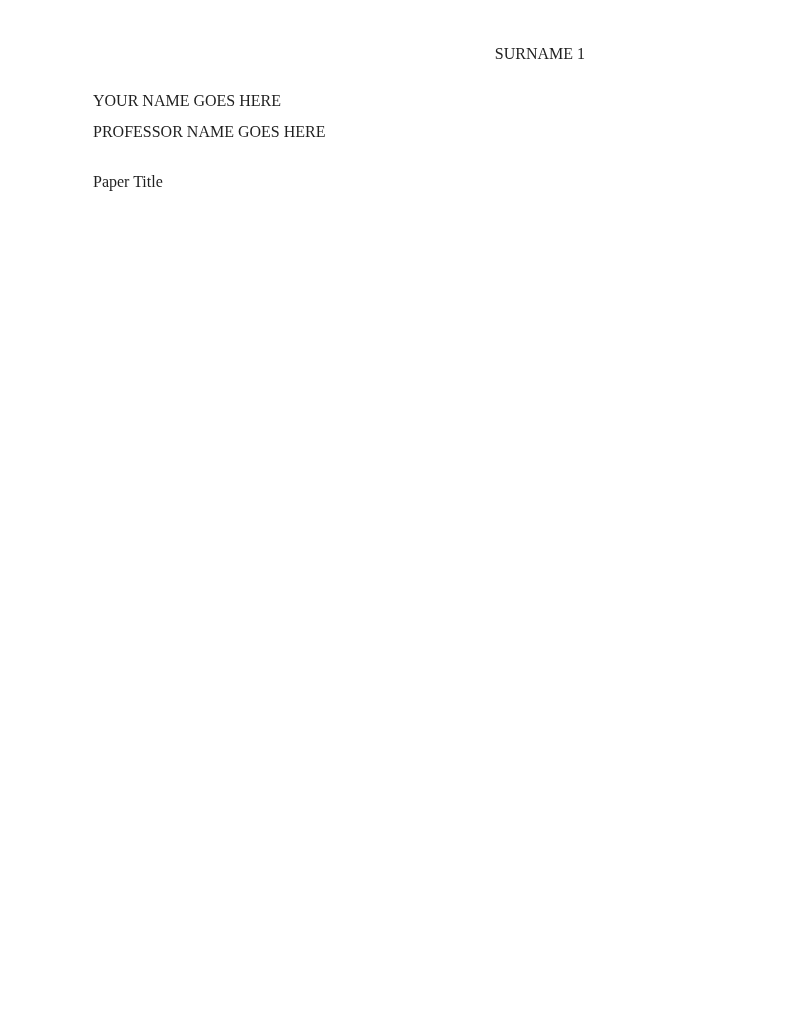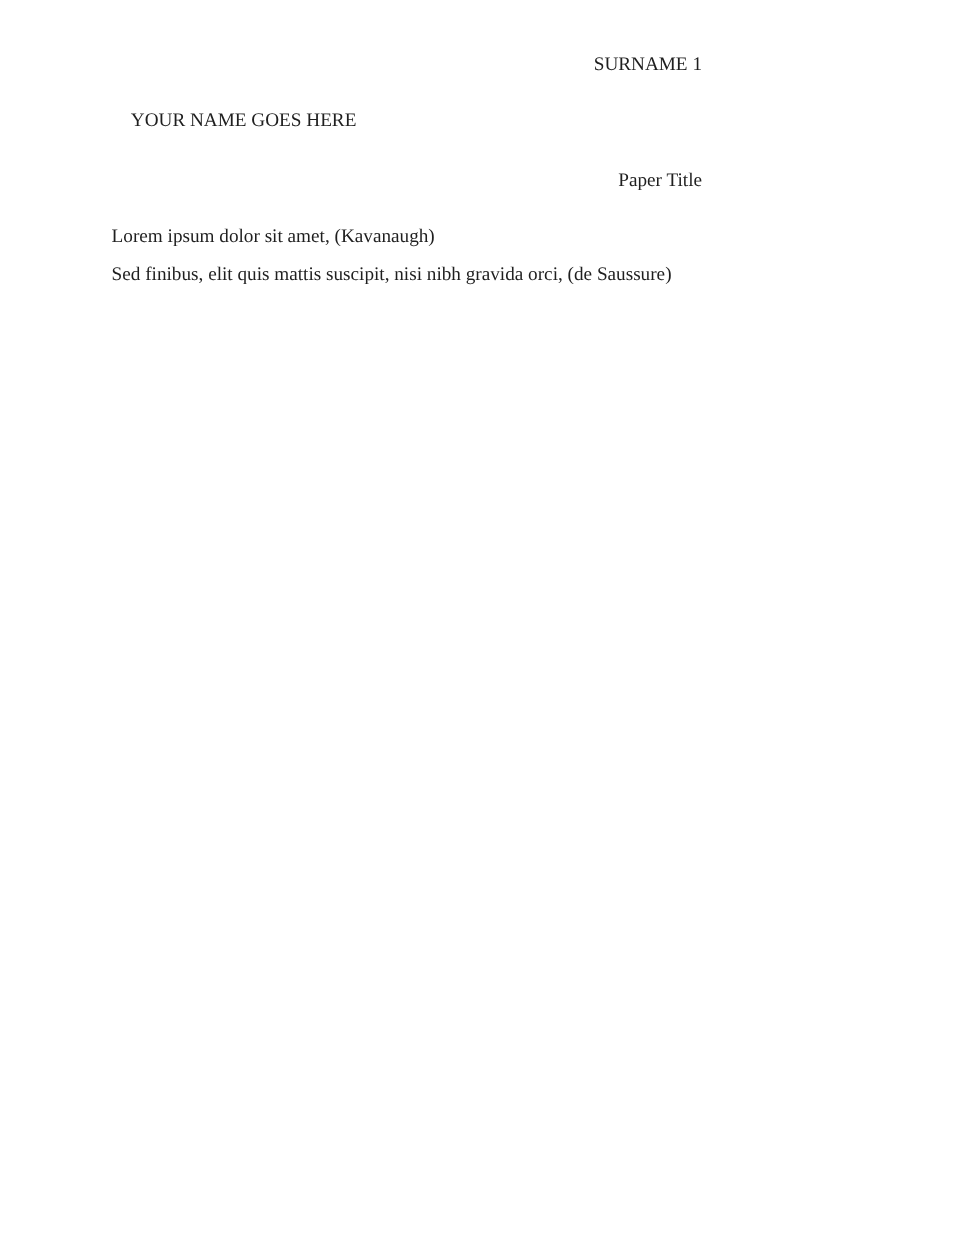--- a/index.html
+++ b/index.html
@@ -17,28 +17,27 @@
   }
   .page-header {
     padding: 38px 94px 0 93px;
     text-align: right;
   }
   .content {
     padding: 0 94px 0 93px;
   }
   .byline-block {
     margin-top: 16px;
-    margin-left: 16px;
   }
   .byline-block p {
     white-space: nowrap;
   }
   .paper-title {
     margin: 19px 0 16px 0;
-    text-align: right;
+    text-align: left;
     font-size: 16px;
     font-weight: normal;
     line-height: 31px;
   }
   .body-paragraphs p {
     white-space: nowrap;
   }
 </style>
 </head>
 <body>
@@ -46,24 +45,21 @@
 <div class="page">
 
   <header class="page-header">
     <span>SURNAME 1</span>
   </header>
 
   <main class="content">
 
     <div class="byline-block">
       <p>YOUR NAME GOES HERE</p>
+      <p>PROFESSOR NAME GOES HERE</p>
     </div>
 
     <h1 class="paper-title">Paper Title</h1>
 
-    <div class="body-paragraphs">
-      <p>Lorem ipsum dolor sit amet, (Kavanaugh)</p>
-      <p>Sed finibus, elit quis mattis suscipit, nisi nibh gravida orci, (de Saussure)</p>
-    </div>
 
   </main>
 
 </div>
 
 </body></html>

